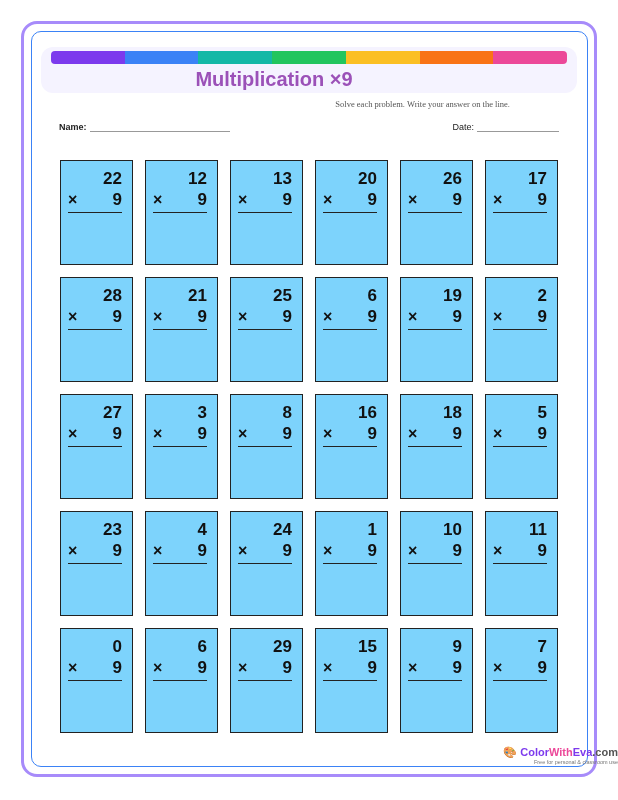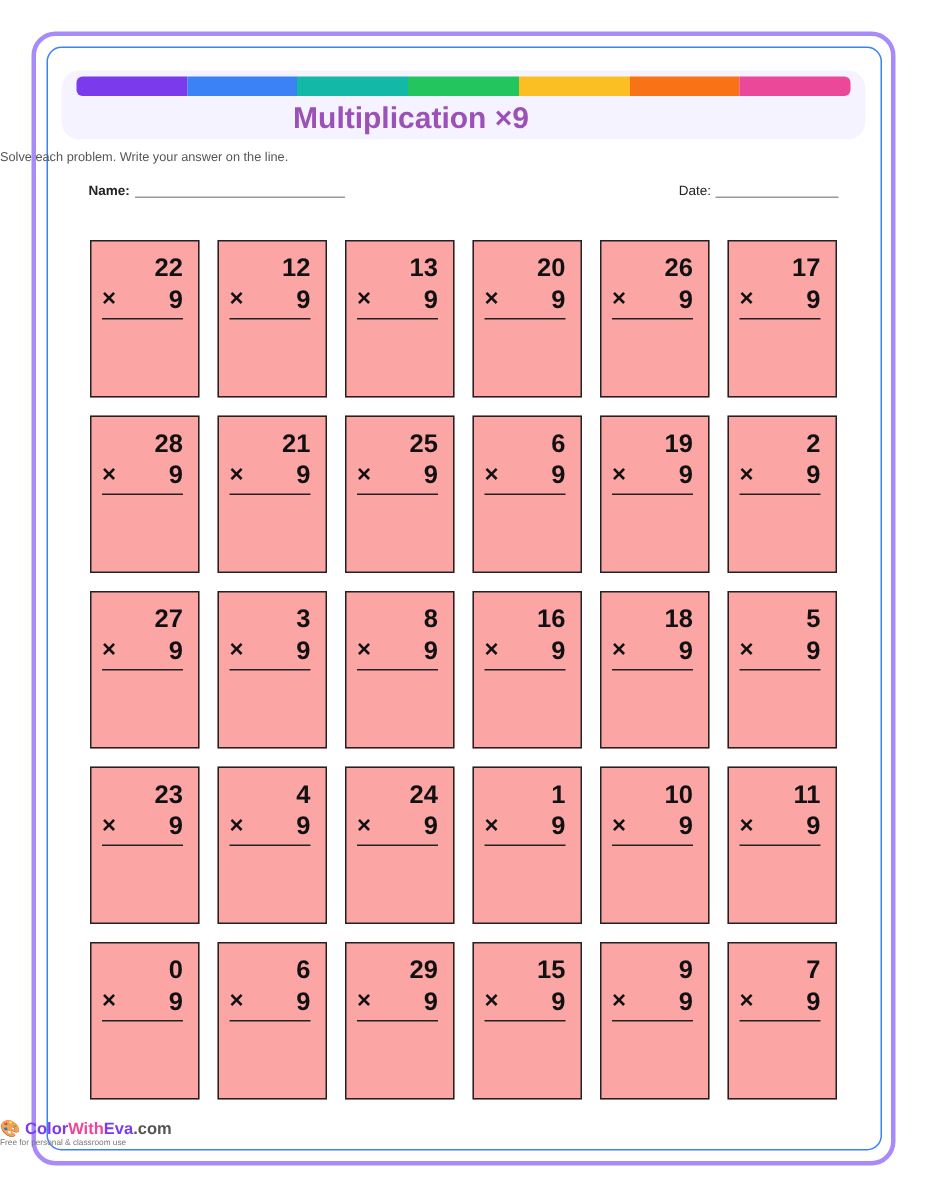--- a/index.html
+++ b/index.html
@@ -5,31 +5,31 @@
   html, body { margin:0; padding:0; background:#ffffff; }
   body { width:618px; height:800px; position:relative; overflow:hidden; font-family:"Liberation Sans", sans-serif; }
   .outer { position:absolute; left:21px; top:21px; width:570px; height:750px; border:3px solid #a78bfa; border-radius:16px; }
   .inner { position:absolute; left:31px; top:31px; width:555px; height:734px; border:1.5px solid #3b82f6; border-radius:10px; }
   .band { position:absolute; left:41px; top:47px; width:536px; height:46px; background:#f5f3ff; border-radius:12px; }
   .rainbow { position:absolute; left:51px; top:51px; width:516px; height:13px; display:flex; }
   .rainbow span { flex:1; height:13px; }
   .rainbow span:first-child { border-radius:4px 0 0 4px; }
   .rainbow span:last-child { border-radius:0 4px 4px 0; }
   .title { position:absolute; left:0; width:548px; top:68px; text-align:center; font-weight:bold; font-size:20px; color:#9b51b8; }
-  .instr { position:absolute; left:0; width:510px; top:99px; text-align:left; font-size:8.5px; color:#555; }
+  .instr { position:absolute; left:0; width:510px; top:99px; text-align:right; font-size:8.5px; color:#555;font-family:Liberation Serif, serif; }
   .name { position:absolute; left:59px; top:122px; font-size:9px; color:#222;font-weight:bold; }
   .date { position:absolute; right:59px; top:122px; font-size:9px; color:#222; }
   .line { display:inline-block; border-bottom:1px solid #999; vertical-align:bottom; height:9px; margin-left:3px; }
   .grid { position:absolute; left:60px; top:160px; display:grid; grid-template-columns:repeat(6,73px); grid-auto-rows:105px; column-gap:12px; row-gap:12px; }
-  .cell { border:1.5px solid #222; box-sizing:border-box; position:relative; background:#fca5a5;padding-left:48px; }
+  .cell { border:1.5px solid #222; box-sizing:border-box; position:relative; background:#7dd3fc;padding-left:48px; }
   .top { position:absolute; right:10px; top:8px; font-weight:bold; font-size:17px; color:#111; }
   .op { position:absolute; left:7px; top:30px; font-weight:bold; font-size:16px; color:#111; }
   .bot { position:absolute; right:10px; top:29px; font-weight:bold; font-size:17px; color:#111; }
   .rule { position:absolute; left:7px; right:10px; top:51px; border-top:1.5px solid #222; }
-  .footer { position:absolute; left:0; width:618px; top:746px; text-align:left; }
+  .footer { position:absolute; left:0; width:618px; top:746px; text-align:right; }
   .brand { font-weight:bold; font-size:11px; }
   .tag { font-size:5.5px; color:#777; margin-top:0px; }
   .palette { display:inline-block; font-size:11px; margin-right:3px; }
 </style>
 </head>
 <body>
 
 <div class="outer"></div>
 <div class="inner"></div>
 <div class="band"></div>

